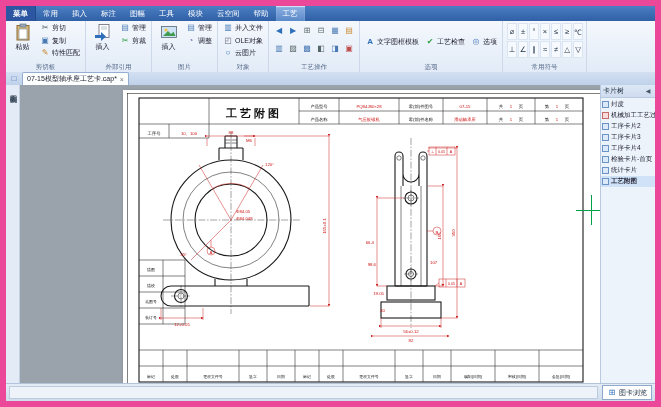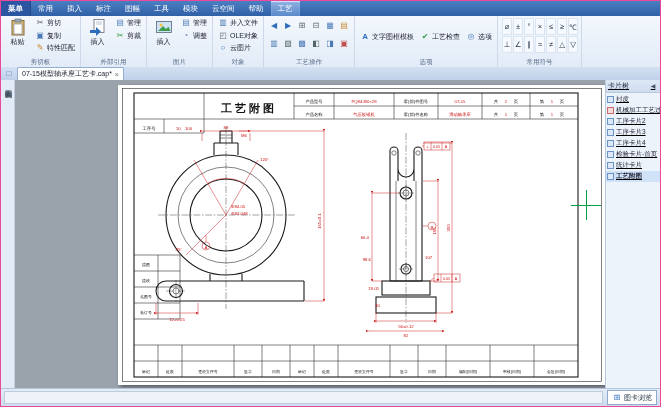--- a/index.html
+++ b/index.html
@@ -1,17 +1,17 @@
 <!DOCTYPE html>
 <html><head>
 <meta charset="utf-8">
 <style>
   html,body{margin:0;padding:0;background:#51565e;}
   .window{width:661px;height:407px;position:relative;background:#e8eef8;
-    font-family:"Liberation Sans",sans-serif;overflow:hidden;border:1px solid #ec4899;box-sizing:border-box;}
+    font-family:"Liberation Sans",sans-serif;overflow:hidden;border:6px solid #ec4899;box-sizing:border-box;}
 
   
   .menubar{position:absolute;left:0;top:0;right:0;height:15px;
     background:linear-gradient(#4b7ec2,#3060a6);display:flex;align-items:stretch;}
   .mtab{color:#fff;font-size:7.5px;padding:0 7px;display:flex;align-items:center;cursor:default;}
   .mtab.app{background:#2c56a2;font-weight:bold;border-right:1px solid #24498c;}
   .mtab.active{background:linear-gradient(#8db1e2,#5b8ac9);box-shadow:inset 0 1px 1px #d8e6fa;}
 
   
   .ribbon{position:absolute;left:0;top:15px;right:0;height:51px;
@@ -56,21 +56,21 @@
   .sym{display:flex;align-items:center;justify-content:center;font-size:7.5px;color:#234;border:1px solid #dbe5f2;margin:1px 0 0 1px;background:#f6f9fd;}
 
   
   .doctabs{position:absolute;left:0;top:66px;right:0;height:13px;
     background:linear-gradient(#d3e0f2,#bfd1ea);display:flex;align-items:flex-end;padding-left:3px;gap:3px;}
   .dtab{height:12px;background:#fdfefe;border:1px solid #93aed0;border-bottom:none;
     border-radius:2px 2px 0 0;display:flex;align-items:center;font-size:7px;padding:0 4px;gap:3px;color:#223;}
   .dclose{color:#777;font-size:7px;}
 
   
-  .main{position:absolute;top:79px;left:0;right:0;bottom:17px;display:flex;text-decoration:underline;}
+  .main{position:absolute;top:79px;left:0;right:0;bottom:17px;display:flex;}
   .leftstrip{width:13px;background:#e3ebf7;border-right:1px solid #c2d0e4;}
   .vtext{writing-mode:vertical-rl;text-orientation:upright;font-size:7px;color:#345;padding:5px 0 0 2px;display:block;}
   .canvas{flex:1;background:#9aa2ac;position:relative;overflow:hidden;}
   .sheet{position:absolute;left:103px;top:5px;width:488px;height:300px;background:#ffffff;
     box-shadow:2px 2px 4px rgba(0,0,0,.45);}
   .sheet svg{display:block;}
   .ch-h{position:absolute;left:556px;top:125px;width:30px;height:1px;background:#00a04a;}
   .ch-v{position:absolute;left:571px;top:110px;width:1px;height:30px;background:#00a04a;}
 
   

